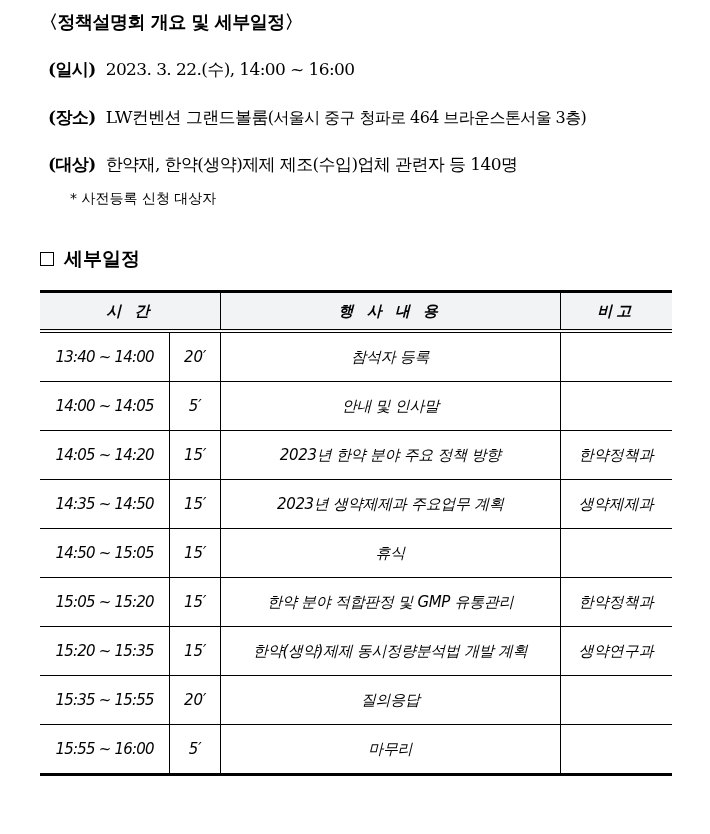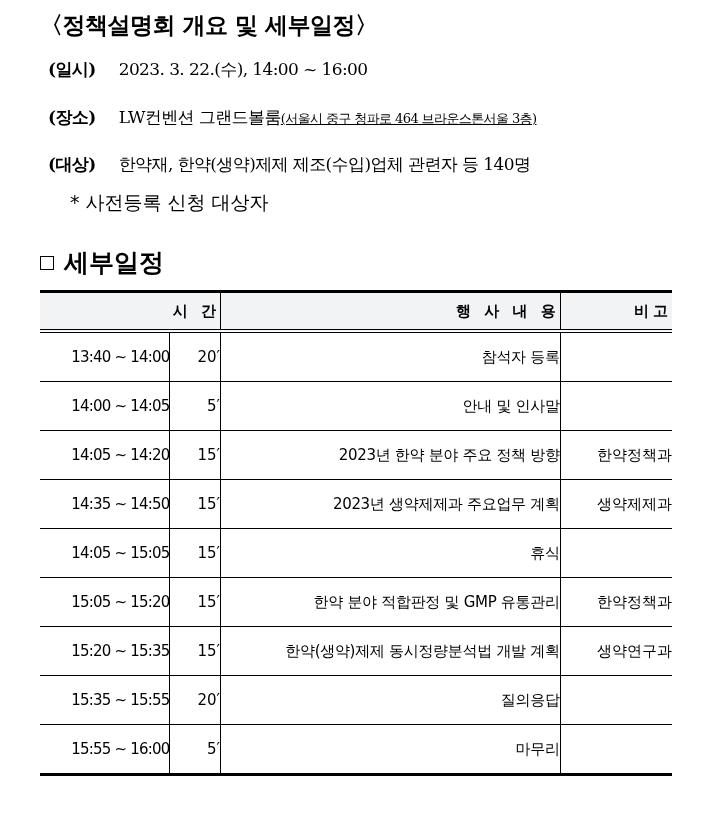--- a/index.html
+++ b/index.html
@@ -1,47 +1,47 @@
 <!DOCTYPE html>
 <html><head>
   <meta charset="utf-8">
   <style>
     html, body { margin: 0; padding: 0; background: #ffffff; }
     body { width: 710px; height: 834px; position: relative; overflow: hidden; color: #000; }
     .title {
       position: absolute; left: 40px; top: 10px;
-      font-family: "DejaVu Sans", sans-serif; font-weight: bold; font-size: 23px; letter-spacing: -0.5px;
+      font-family: "DejaVu Sans", sans-serif; font-weight: bold; font-size: 18px; letter-spacing: -0.5px;
     }
     .info-line {
       position: absolute; left: 48px;
       font-family: "DejaVu Serif", serif; font-size: 17px; letter-spacing: -0.6px; white-space: nowrap;
     }
-    .info-line .label { font-weight: bold; margin-right: 23px; }
-    .info-line .small { font-size: 13px; text-decoration: underline; }
+    .info-line .label { font-weight: bold; margin-right: 10px; }
+    .info-line .small { font-size: 16px; }
     .note {
       position: absolute; left: 70px; top: 190px;
-      font-family: "DejaVu Sans", sans-serif; font-size: 19px;
+      font-family: "DejaVu Sans", sans-serif; font-size: 14px;
     }
     .section {
       position: absolute; left: 40px; top: 246px;
-      font-family: Liberation Sans, sans-serif; font-weight: bold; font-size: 25px;
+      font-family: Liberation Sans, sans-serif; font-weight: bold; font-size: 19px;
       display: flex; align-items: center; justify-content: space-between;
     }
     .section .box {
       display: inline-block; width: 14px; height: 14px; border: 1.5px solid #000; margin-right: 10px; box-sizing: border-box;
     }
     table.schedule {
       position: absolute; left: 40px; top: 290px; width: 632px;
       border-collapse: collapse;
       font-family: "DejaVu Sans", sans-serif; font-size: 15px;
     }
     table.schedule th, table.schedule td {
       border-left: 1px solid #000; border-right: 1px solid #000;
       border-top: 1px solid #000; border-bottom: 1px solid #000;
-      text-align: right; padding: 0; white-space: nowrap;
+      text-align: center; padding: 0; white-space: nowrap; font-style: italic;
     }
     table.schedule tr > *:first-child { border-left: none; }
     table.schedule tr > *:last-child { border-right: none; }
     table.schedule thead th {
       background: #f2f3f5; height: 36px; font-weight: bold; letter-spacing: 4px;
       border-top: 3px solid #000; border-bottom: 4px double #000;
     }
     table.schedule tbody td { height: 48px; }
     table.schedule tbody tr:last-child td { border-bottom: 3px solid #000; }
     td.time { width: 130px; letter-spacing: -0.8px; }
@@ -100,21 +100,21 @@
       <td class="content">2023년 한약 분야 주요 정책 방향</td>
       <td class="note-col">한약정책과</td>
     </tr>
     <tr>
       <td class="time">14:35 ~ 14:50</td>
       <td class="dur">15′</td>
       <td class="content">2023년 생약제제과 주요업무 계획</td>
       <td class="note-col">생약제제과</td>
     </tr>
     <tr>
-      <td class="time">14:05 ~ 15:05</td>
+      <td class="time">14:50 ~ 15:05</td>
       <td class="dur">15′</td>
       <td class="content">휴식</td>
       <td class="note-col"></td>
     </tr>
     <tr>
       <td class="time">15:05 ~ 15:20</td>
       <td class="dur">15′</td>
       <td class="content">한약 분야 적합판정 및 GMP 유통관리</td>
       <td class="note-col">한약정책과</td>
     </tr>

